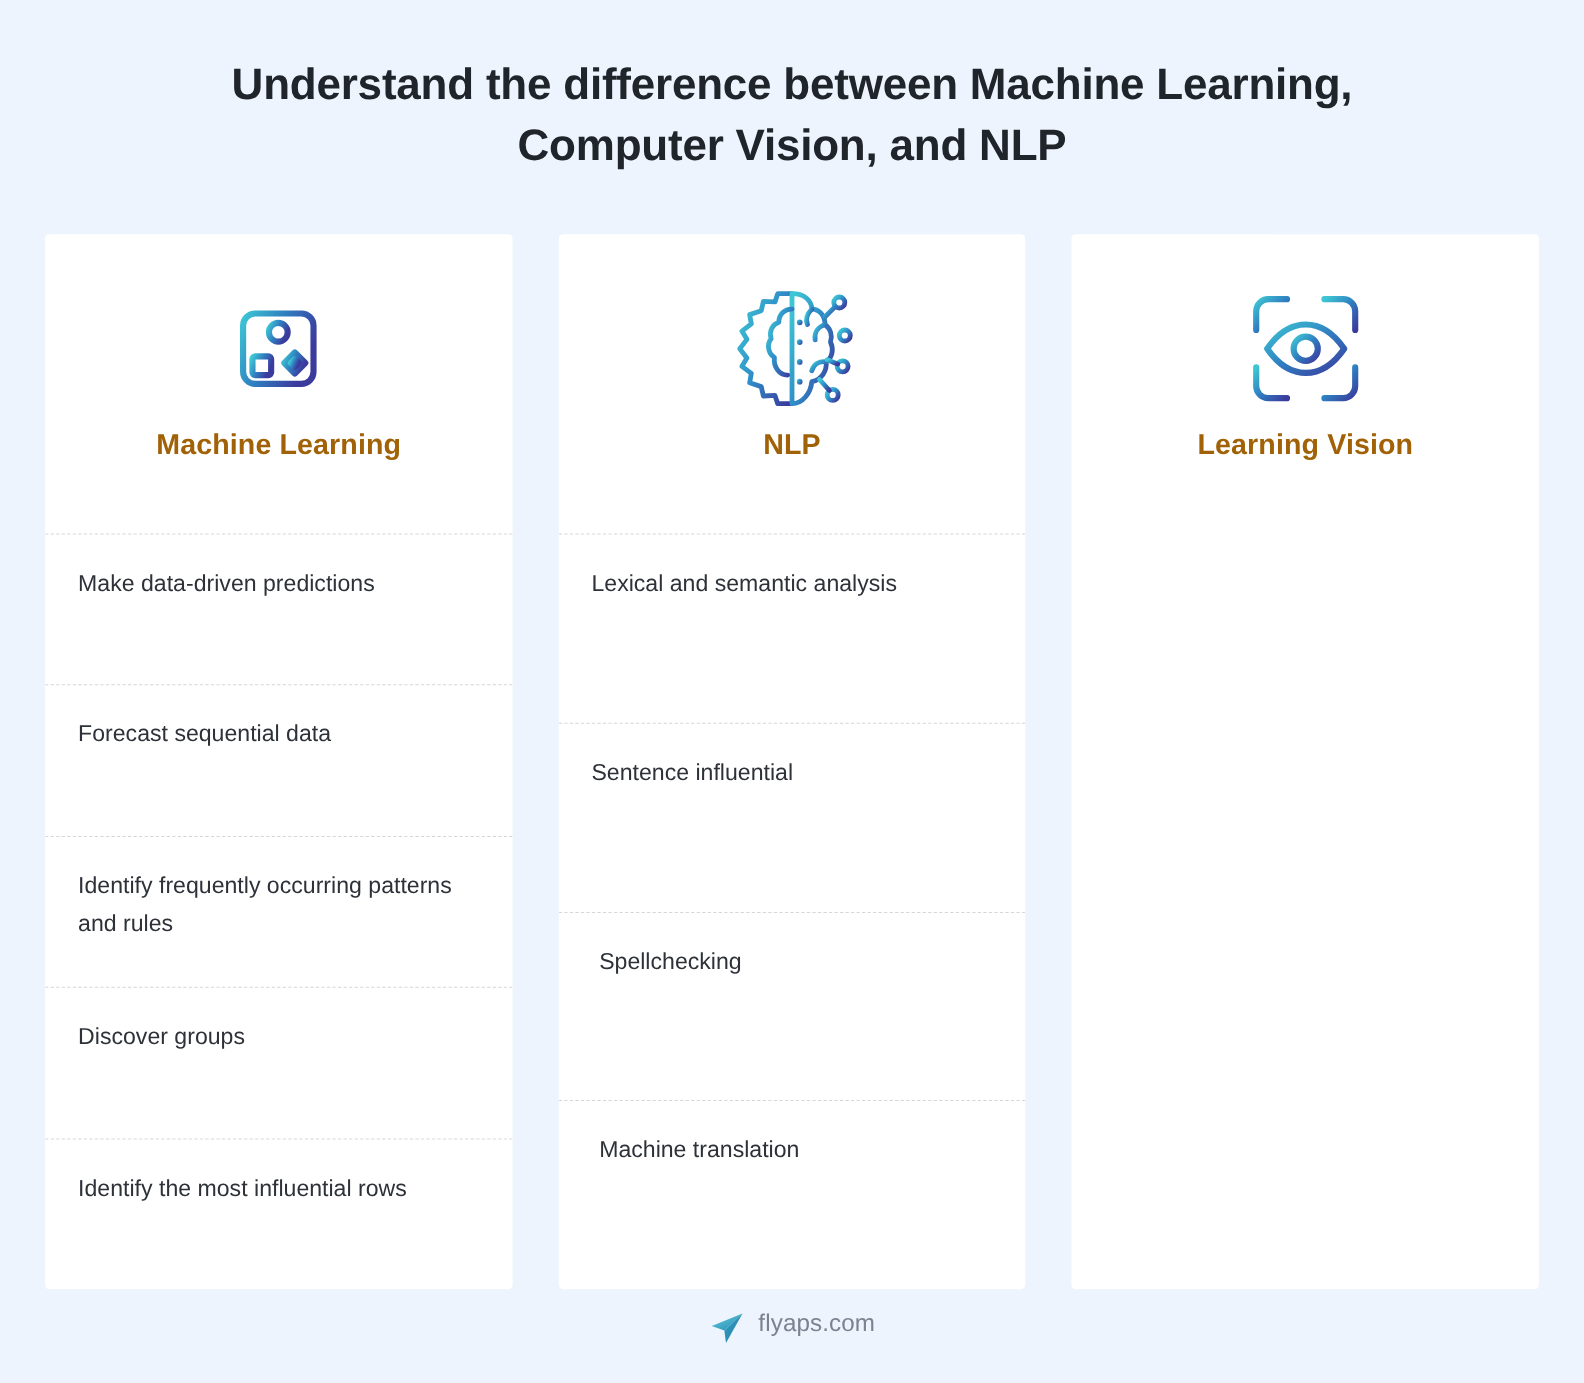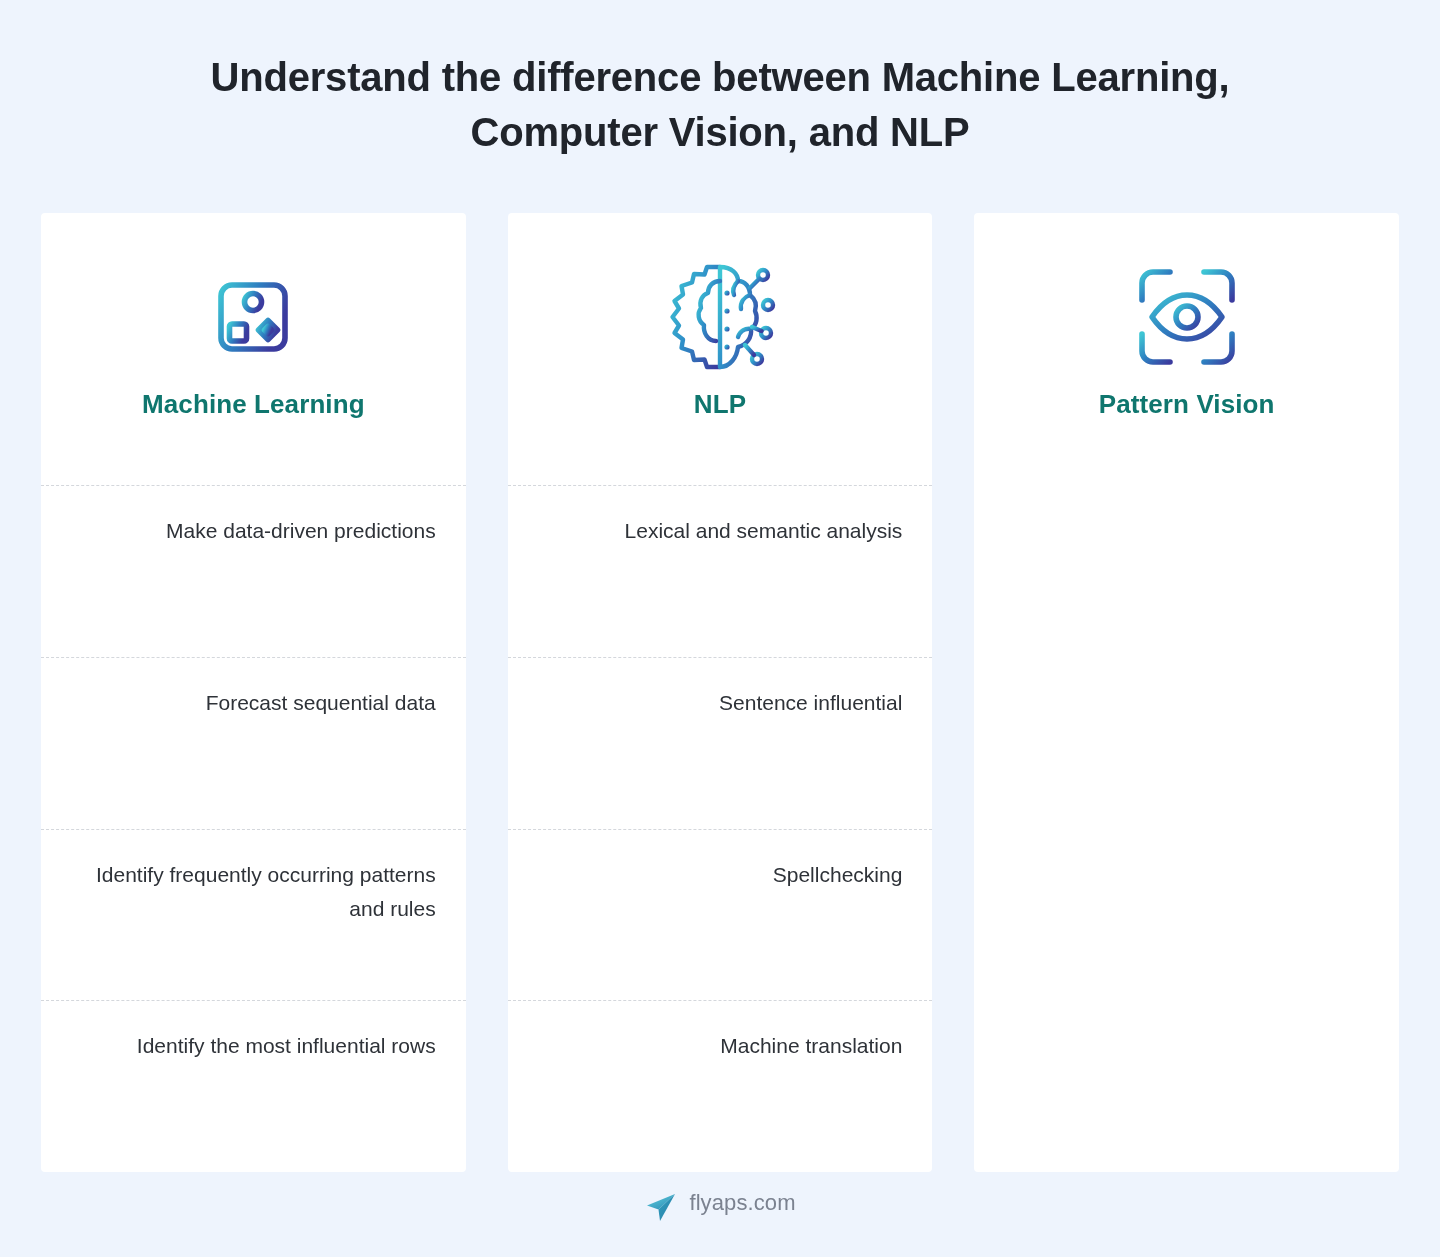--- a/index.html
+++ b/index.html
@@ -71,31 +71,30 @@
     align-items: center;
     justify-content: center;
   }
 
   .icon-wrap svg { display: block; }
 
   .card-title {
     margin-top: 10px;
     font-size: 26px;
     font-weight: bold;
-    color: #0f766e;
+    color: #a16207;
     text-align: center;
     letter-spacing: 0.1px;
   }
 
   
   .rows {
     flex: 1 1 auto;
     display: flex;
     flex-direction: column;
-    text-align: right;
   }
 
   .row {
     flex: 1 1 0;
     border-top: 1px dashed #d4d7dc;
     padding: 28px 30px 10px 30px;
     font-size: 21px;
     line-height: 1.62;
     color: #2e3238;
   }
@@ -171,20 +170,21 @@
               <path d="M77 71.5 L80.5 75 L77 78.5 L73.5 75 Z"></path>
             </g>
           </svg>
         </div>
         <div class="card-title">Machine Learning</div>
       </div>
       <div class="rows">
         <div class="row">Make data-driven predictions</div>
         <div class="row">Forecast sequential data</div>
         <div class="row">Identify frequently occurring patterns and rules</div>
+        <div class="row">Discover groups</div>
         <div class="row">Identify the most influential rows</div>
       </div>
     </div>
 
     <div class="card">
       <div class="card-head">
         <div class="icon-wrap">
           <svg width="124" height="124" viewBox="0 0 124 124" fill="none">
             <defs>
               <linearGradient id="gradNLP" x1="0" y1="0.1" x2="1" y2="0.9">
@@ -251,21 +251,21 @@
               <path d="M45 17 H28 A11 11 0 0 0 17 28 V45"></path>
               <path d="M79 17 H96 A11 11 0 0 1 107 28 V45"></path>
               <path d="M45 107 H28 A11 11 0 0 1 17 96 V79"></path>
               <path d="M79 107 H96 A11 11 0 0 0 107 96 V79"></path>
 
               <path d="M27 62 C38 46 50 40 62 40 C74 40 86 46 97 62 C86 78 74 84 62 84 C50 84 38 78 27 62 Z"></path>
               <circle cx="62" cy="62" r="11"></circle>
             </g>
           </svg>
         </div>
-        <div class="card-title">Pattern Vision</div>
+        <div class="card-title">Learning Vision</div>
       </div>
     </div>
 
   </div>
 
   <div class="footer">
     <span>
       <svg class="footer-logo" viewBox="0 0 34 34" fill="none">
         <defs>
           <linearGradient id="gradPlane" x1="0" y1="0" x2="0.8" y2="1">

